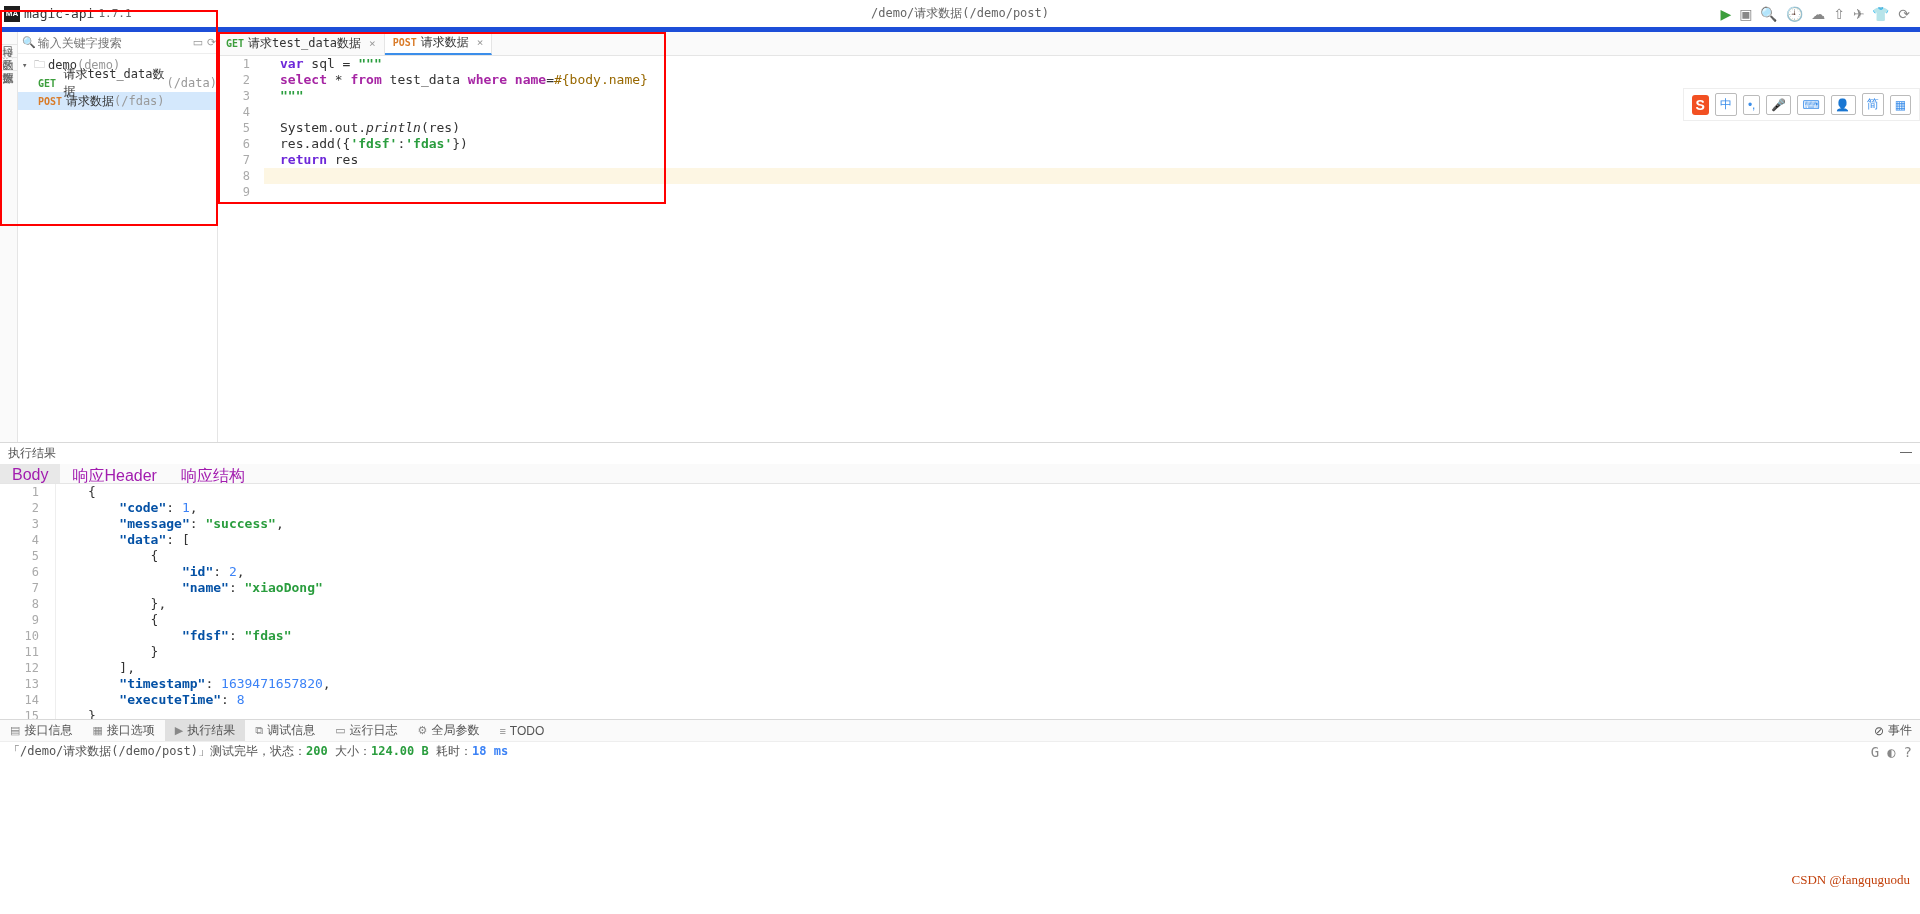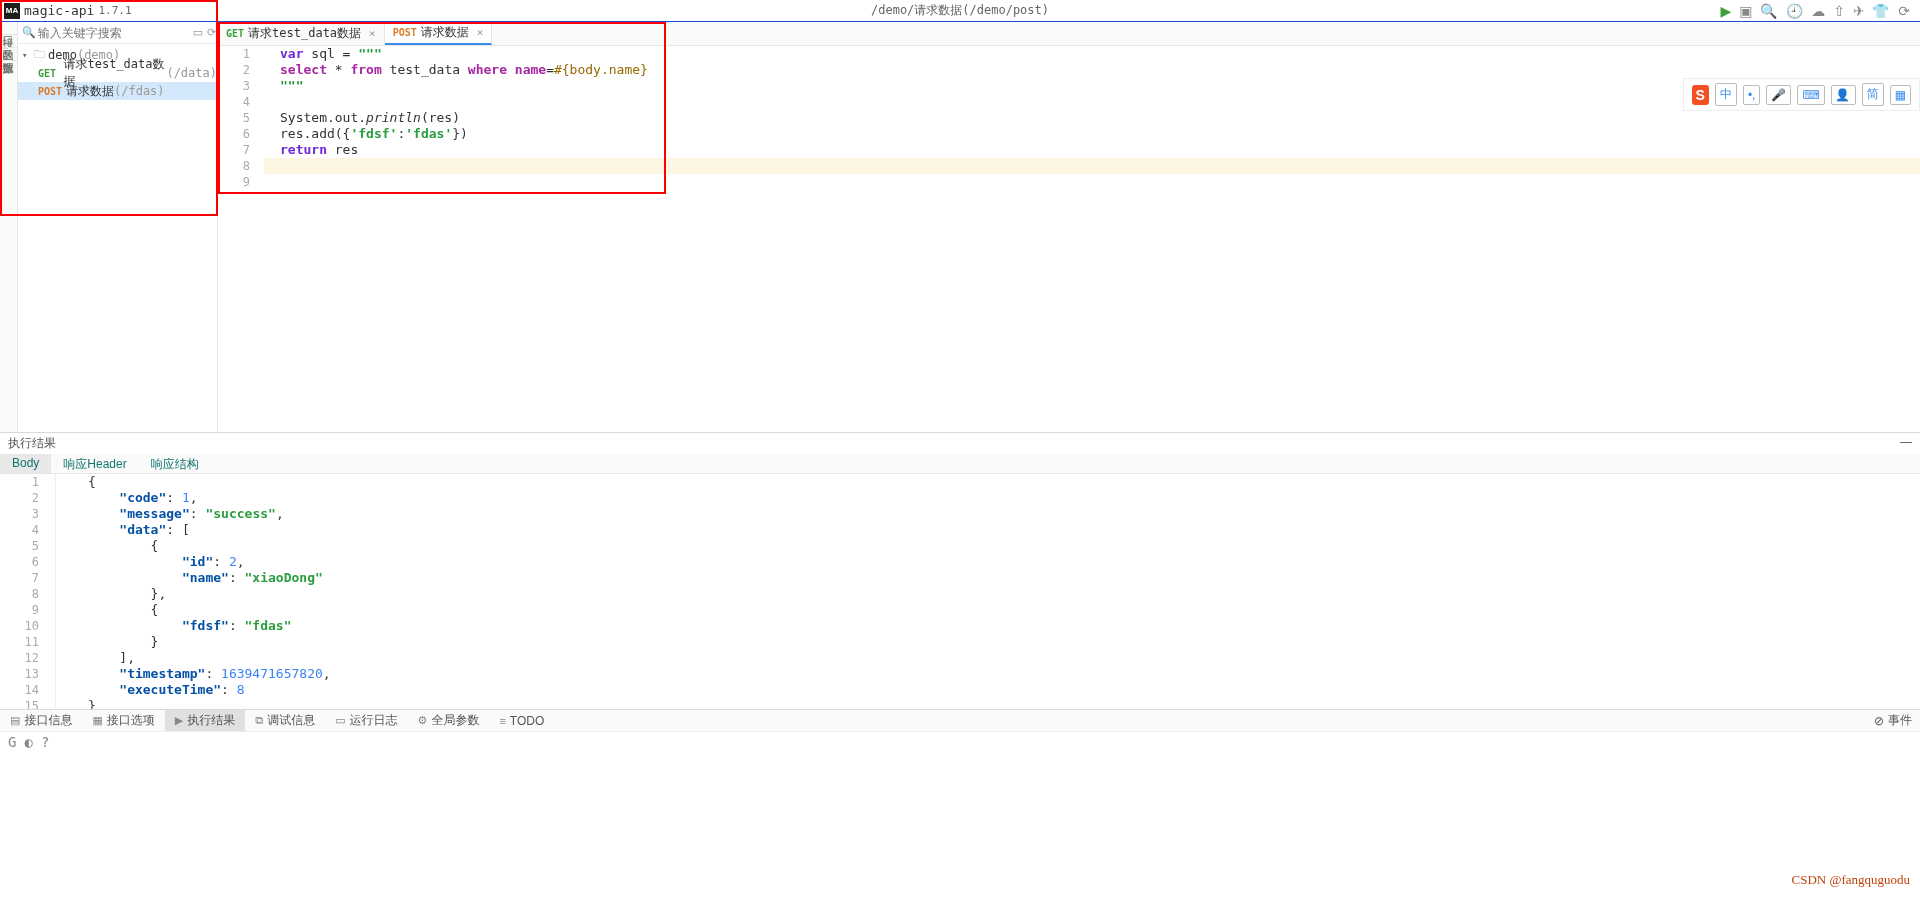--- a/index.html
+++ b/index.html
@@ -1,17 +1,17 @@
 <!DOCTYPE html>
 <html><head>
 <meta charset="utf-8">
 <style>
 * { margin: 0; padding: 0; box-sizing: border-box; }
 body { font-family: "Microsoft YaHei", Arial, sans-serif; font-size: 12px; color: #333; background: #fff; overflow: hidden; width: 1920px; height: 914px; position: relative; }
-.top-bar { height: 22px; display: flex; align-items: center; border-bottom: 1px solid #1d4ed8; }
+.top-bar { height: 32px; display: flex; align-items: center; border-bottom: 5px solid #1d4ed8; }
 .logo-box { width: 16px; height: 16px; background: #1e1e1e; color: #fff; font-size: 8px; font-weight: bold; display: flex; align-items: center; justify-content: center; margin: 0 4px; }
 .app-title { font-family: Consolas, monospace; font-size: 13px; }
 .app-version { font-family: Consolas, monospace; font-size: 11px; margin-left: 4px; color: #666; }
 .breadcrumb { position: absolute; left: 50%; transform: translateX(-50%); font-family: Consolas, monospace; color: #666; font-size: 12px; }
 .top-actions { margin-left: auto; display: flex; gap: 8px; padding-right: 10px; color: #888; }
 .top-actions span { cursor: pointer; font-size: 14px; }
 .run-icon { color: #3c9e3c; }
 
 .main-layout { display: flex; height: 410px; position: relative; }
 .side-tabs { width: 18px; background: #fafafa; border-right: 1px solid #e5e5e5; display: flex; flex-direction: column; font-size: 11px; color: #666; }
@@ -53,21 +53,21 @@
 .fn { font-style: italic; }
 .param { color: #986801; }
 
 .ime-bar { position: absolute; top: 56px; right: 0; display: flex; align-items: center; gap: 6px; background: #fff; padding: 4px 8px; border: 1px solid #eee; font-size: 13px; color: #666; z-index: 20; }
 .ime-logo { background: #f25022; color: #fff; font-weight: bold; padding: 2px 4px; font-size: 14px; border-radius: 3px; }
 .ime-item { border: 1px solid #bbb; padding: 2px 4px; border-radius: 2px; font-size: 12px; color: #3b8eea; }
 
 .result-panel { border-top: 1px solid #d9d9d9; }
 .result-title { padding: 2px 8px; font-size: 12px; display: flex; justify-content: space-between; color: #555; }
 .result-tabs { display: flex; background: #fafafa; border-bottom: 1px solid #e5e5e5; height: 20px; }
-.result-tab { padding: 2px 12px; cursor: pointer; font-size: 12px; color: #0f766e; }
+.result-tab { padding: 2px 12px; cursor: pointer; font-size: 16px; color: #a21caf; }
 .result-tab.active { background: #e8e8e8; }
 .json-view { display: flex; font-family: Consolas, monospace; font-size: 13px; line-height: 16px; height: 235px; overflow: hidden; }
 .json-gutter { width: 56px; text-align: right; padding-right: 16px; color: #aaa; border-right: 1px solid #eee; font-size: 12px; }
 .json-gutter div { height: 16px; }
 .json-lines { flex: 1; padding-left: 32px; }
 .json-lines div { height: 16px; white-space: pre; }
 .jkey { color: #0451a5; font-weight: bold; }
 .jstr { color: #2a9d3e; font-weight: bold; }
 .jnum { color: #3b82f6; }
 
@@ -271,20 +271,23 @@
       <span class="btab-icon">≡</span>
       <span>TODO</span>
     </div>
   <div class="events">
       <span>⊘</span>
       <span>事件</span>
     </div>
 </div>
 
 <div class="status-bar">
+  <div class="status-left">
+    <span>「/demo/请求数据(/demo/post)」测试完毕，状态：</span><span class="ok">200</span><span> 大小：</span><span class="sz">124.00 B</span><span> 耗时：</span><span class="ms">18 ms</span>
+  </div>
   <div class="status-right">
     <span>G</span>
     <span>◐</span>
     <span>?</span>
   </div>
 </div>
 
 <div class="watermark">CSDN @fangquguodu</div>
 
 </body></html>

